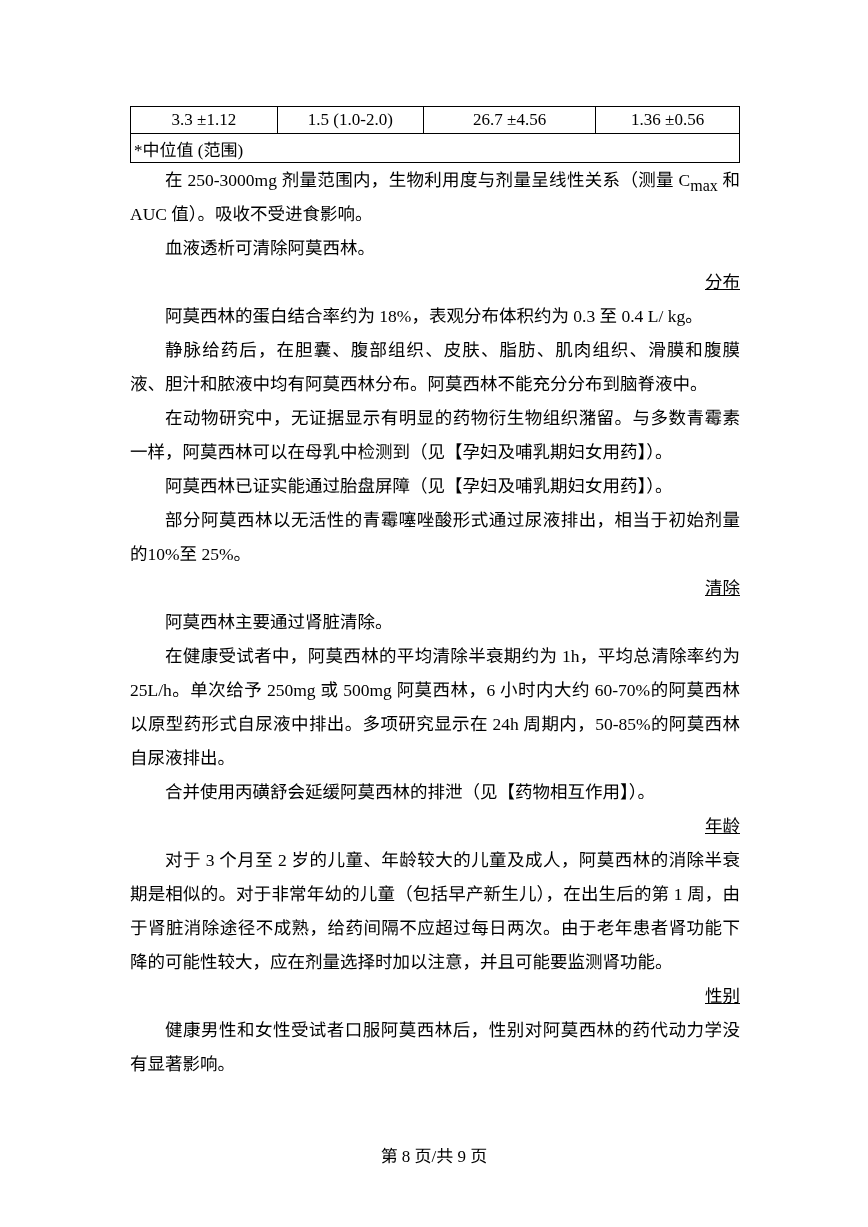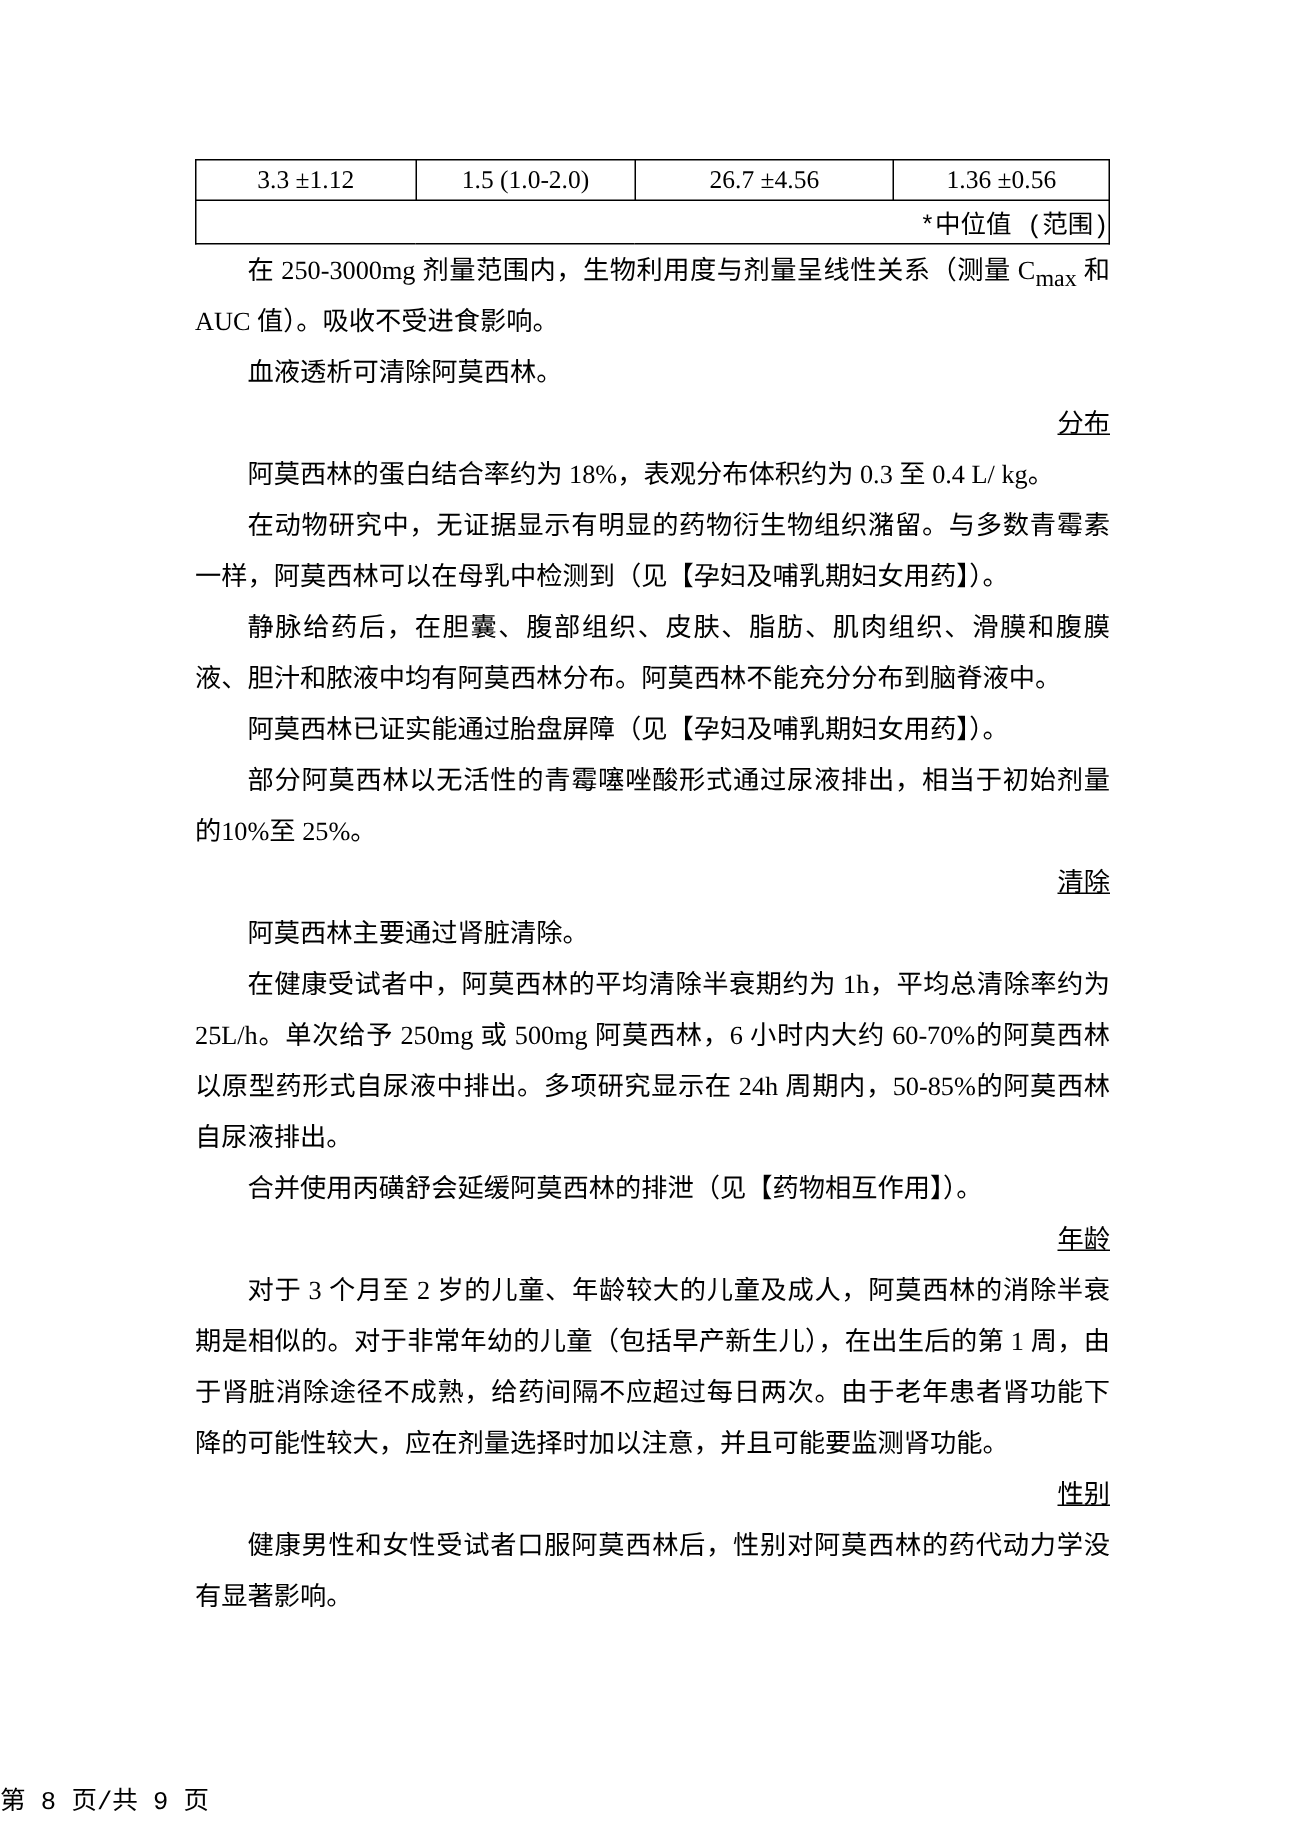--- a/index.html
+++ b/index.html
@@ -32,49 +32,48 @@
   table.pk-table td {
     border: 1px solid #000000;
     text-align: center;
     vertical-align: middle;
     padding: 0;
     height: 26px;
     overflow: hidden;
     white-space: nowrap;
   }
   table.pk-table td.footnote-cell {
-    text-align: right;
+    text-align: left;
     padding-left: 3px;
     height: 28px;
-    font-family: Liberation Mono, monospace;
   }
   .body-text p {
     margin: 0;
     font-size: 17.5px;
     line-height: 34px;
     text-align: justify;
     text-indent: 35px;
   }
   .body-text p.section-heading {
     text-indent: 0;
     text-align: right;
     text-decoration: underline;
   }
   .body-text sub {
     font-size: 16px;
     line-height: 0;
   }
   .footer {
     position: absolute;
-    top: 1192px;
+    top: 1146px;
     left: 0;
     width: 100%;
+    text-align: center;
     font-size: 17px;
     line-height: 22px;
-    font-family: Liberation Mono, monospace;
   }
 </style>
 </head>
 <body>
 
 <div class="page">
   <div class="content">
 
     <table class="pk-table">
       <colgroup>
@@ -99,23 +98,23 @@
     <div class="body-text">
 
       <p><span>在 250-3000mg 剂量范围内，生物利用度与剂量呈线性关系（测量 C</span><sub>max</sub><span> 和 AUC 值）。吸收不受进食影响。</span></p>
 
       <p>血液透析可清除阿莫西林。</p>
 
       <p class="section-heading">分布</p>
 
       <p>阿莫西林的蛋白结合率约为 18%，表观分布体积约为 0.3 至 0.4 L/ kg。</p>
 
+      <p>静脉给药后，在胆囊、腹部组织、皮肤、脂肪、肌肉组织、滑膜和腹膜液、胆汁和脓液中均有阿莫西林分布。阿莫西林不能充分分布到脑脊液中。</p>
+
       <p>在动物研究中，无证据显示有明显的药物衍生物组织潴留。与多数青霉素一样，阿莫西林可以在母乳中检测到（见【孕妇及哺乳期妇女用药】）。</p>
-
-      <p>静脉给药后，在胆囊、腹部组织、皮肤、脂肪、肌肉组织、滑膜和腹膜液、胆汁和脓液中均有阿莫西林分布。阿莫西林不能充分分布到脑脊液中。</p>
 
       <p>阿莫西林已证实能通过胎盘屏障（见【孕妇及哺乳期妇女用药】）。</p>
 
 
       <p>部分阿莫西林以无活性的青霉噻唑酸形式通过尿液排出，相当于初始剂量的10%至 25%。</p>
 
       <p class="section-heading">清除</p>
 
       <p>阿莫西林主要通过肾脏清除。</p>
 

